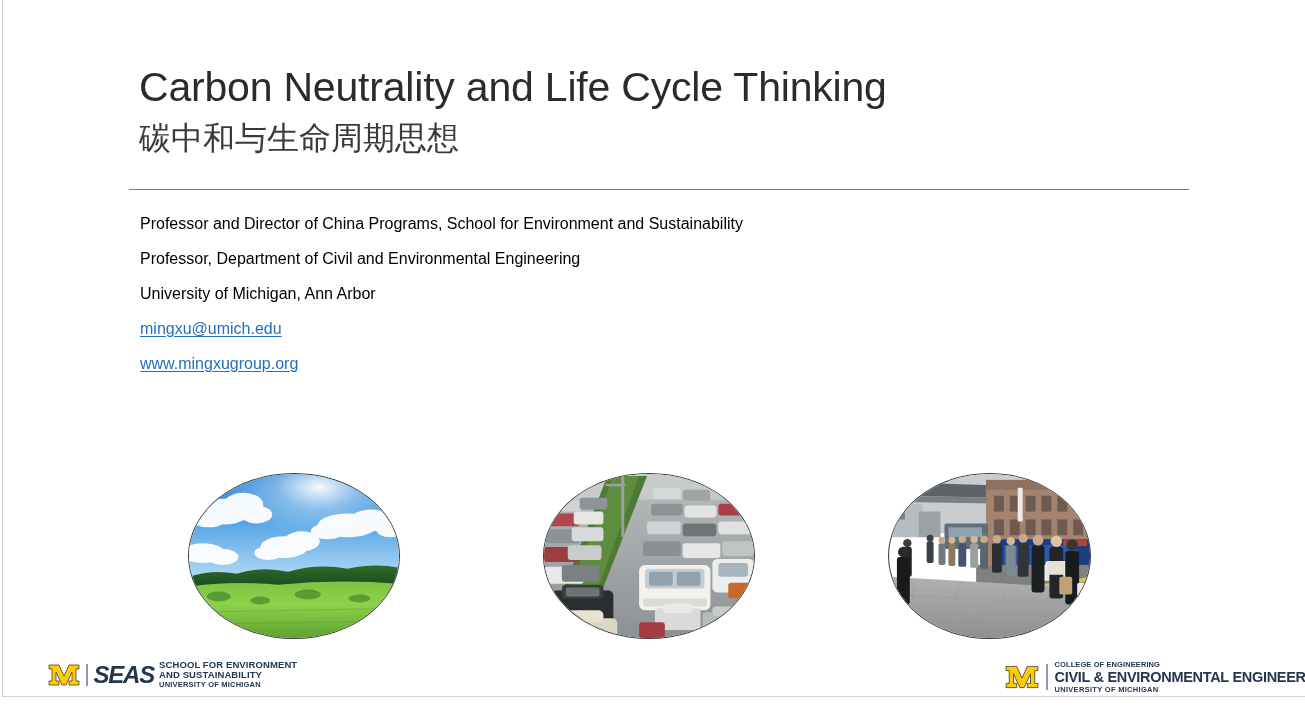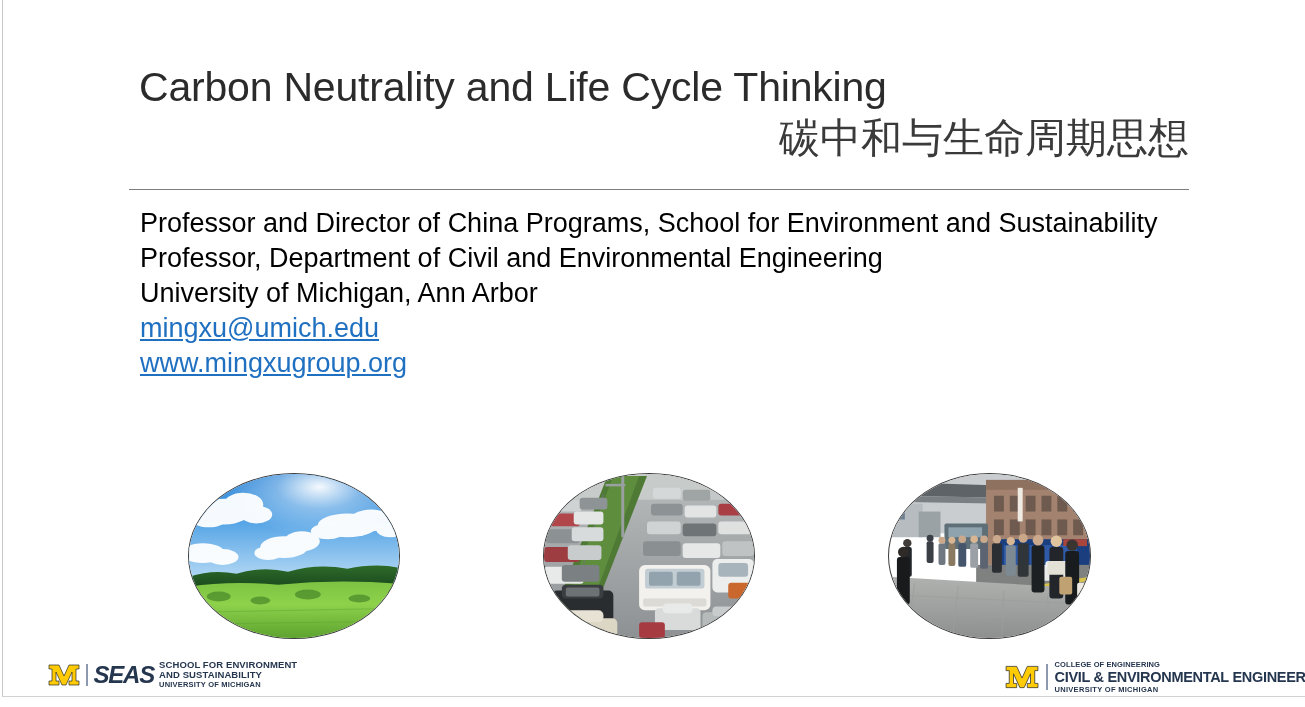--- a/index.html
+++ b/index.html
@@ -44,47 +44,46 @@
     font-family: "Liberation Sans", sans-serif;
     font-size: 41px;
     line-height: 50px;
     letter-spacing: -0.2px;
     color: #2b2b2b;
     font-weight: 400;
     white-space: nowrap;
   }
   .title-zh {
     font-family: "DejaVu Serif", "Liberation Serif", serif;
-    font-size: 41px;
+    font-size: 32px;
     line-height: 51px;
     color: #3a3a3a;
     font-weight: 400;
     white-space: nowrap;
     margin-top: 1px;
-    text-align: right;
   }
 
   .divider {
     position: absolute;
     left: 129px;
     top: 189px;
     width: 1060px;
     height: 1px;
     background: #7e7e7e;
   }
 
   
   .body-block {
     position: absolute;
     left: 140px;
     top: 206px;
     width: 1000px;
   }
   .line {
-    font-size: 27px;
+    font-size: 16px;
     line-height: 35px;
     color: #000000;
     white-space: nowrap;
   }
   .line-zh {
     font-family: "DejaVu Serif", "Liberation Serif", serif;
     font-size: 22px;
     line-height: 35px;
     letter-spacing: 6px;
     color: #1a1a1a;

